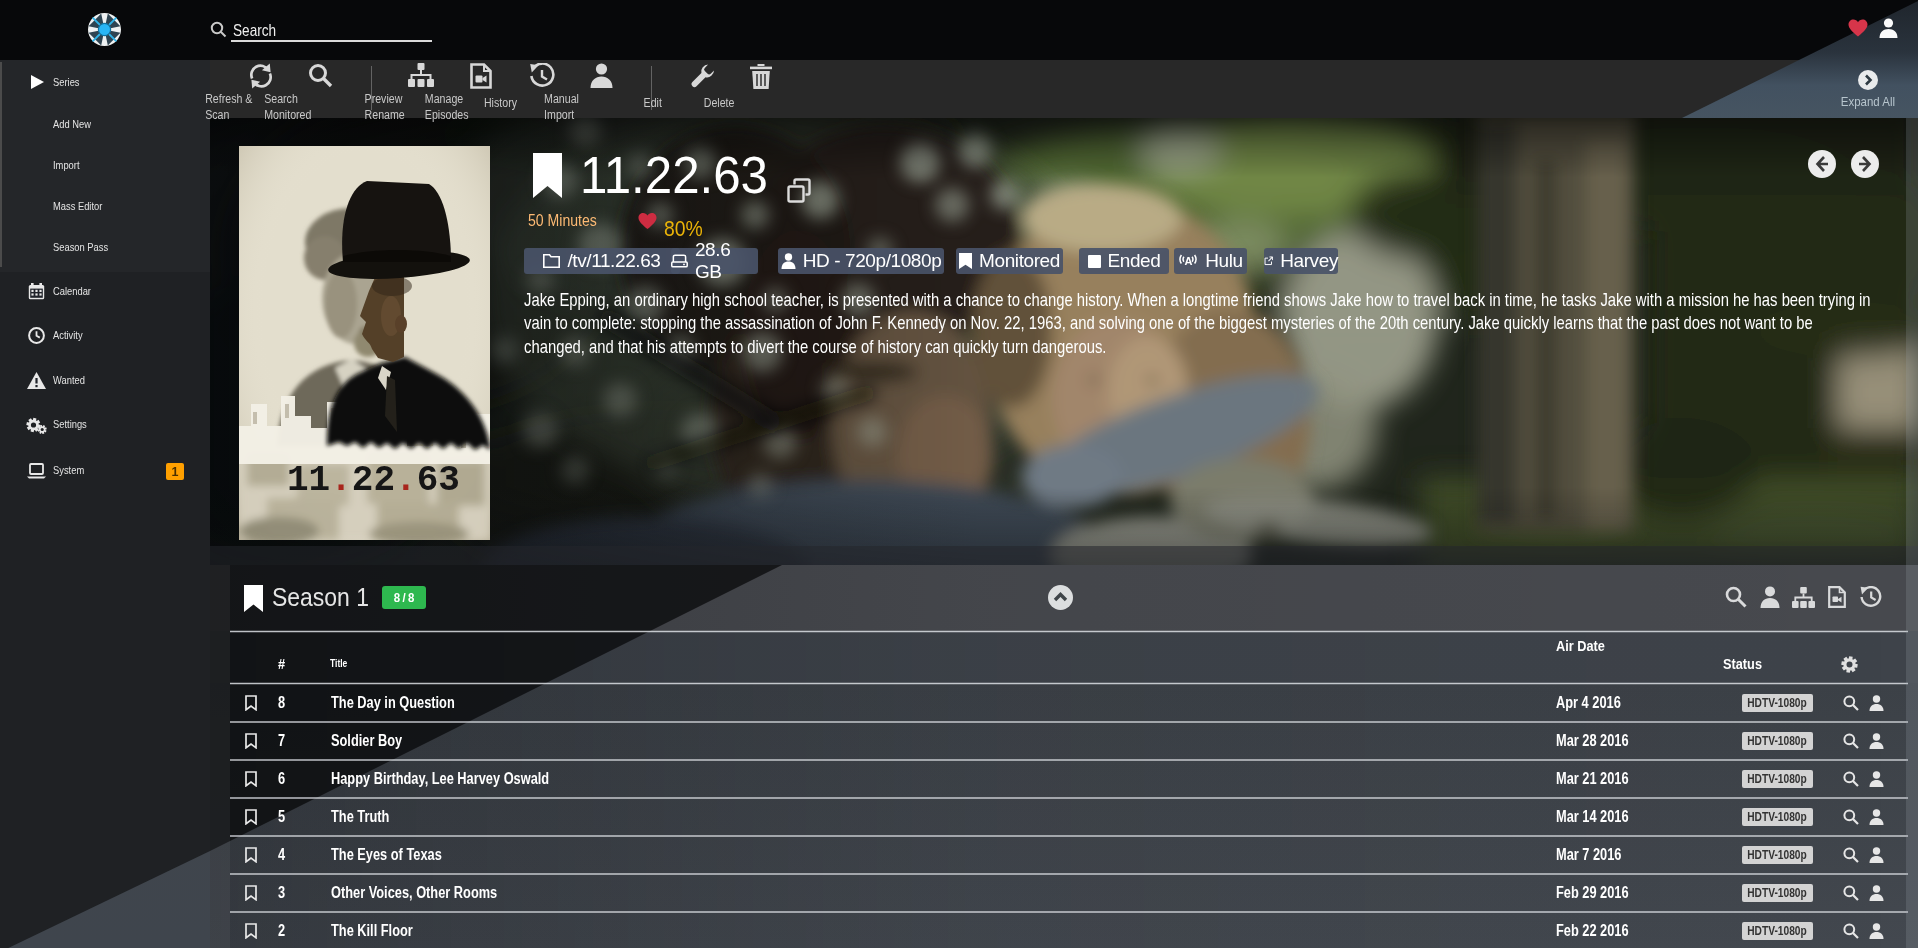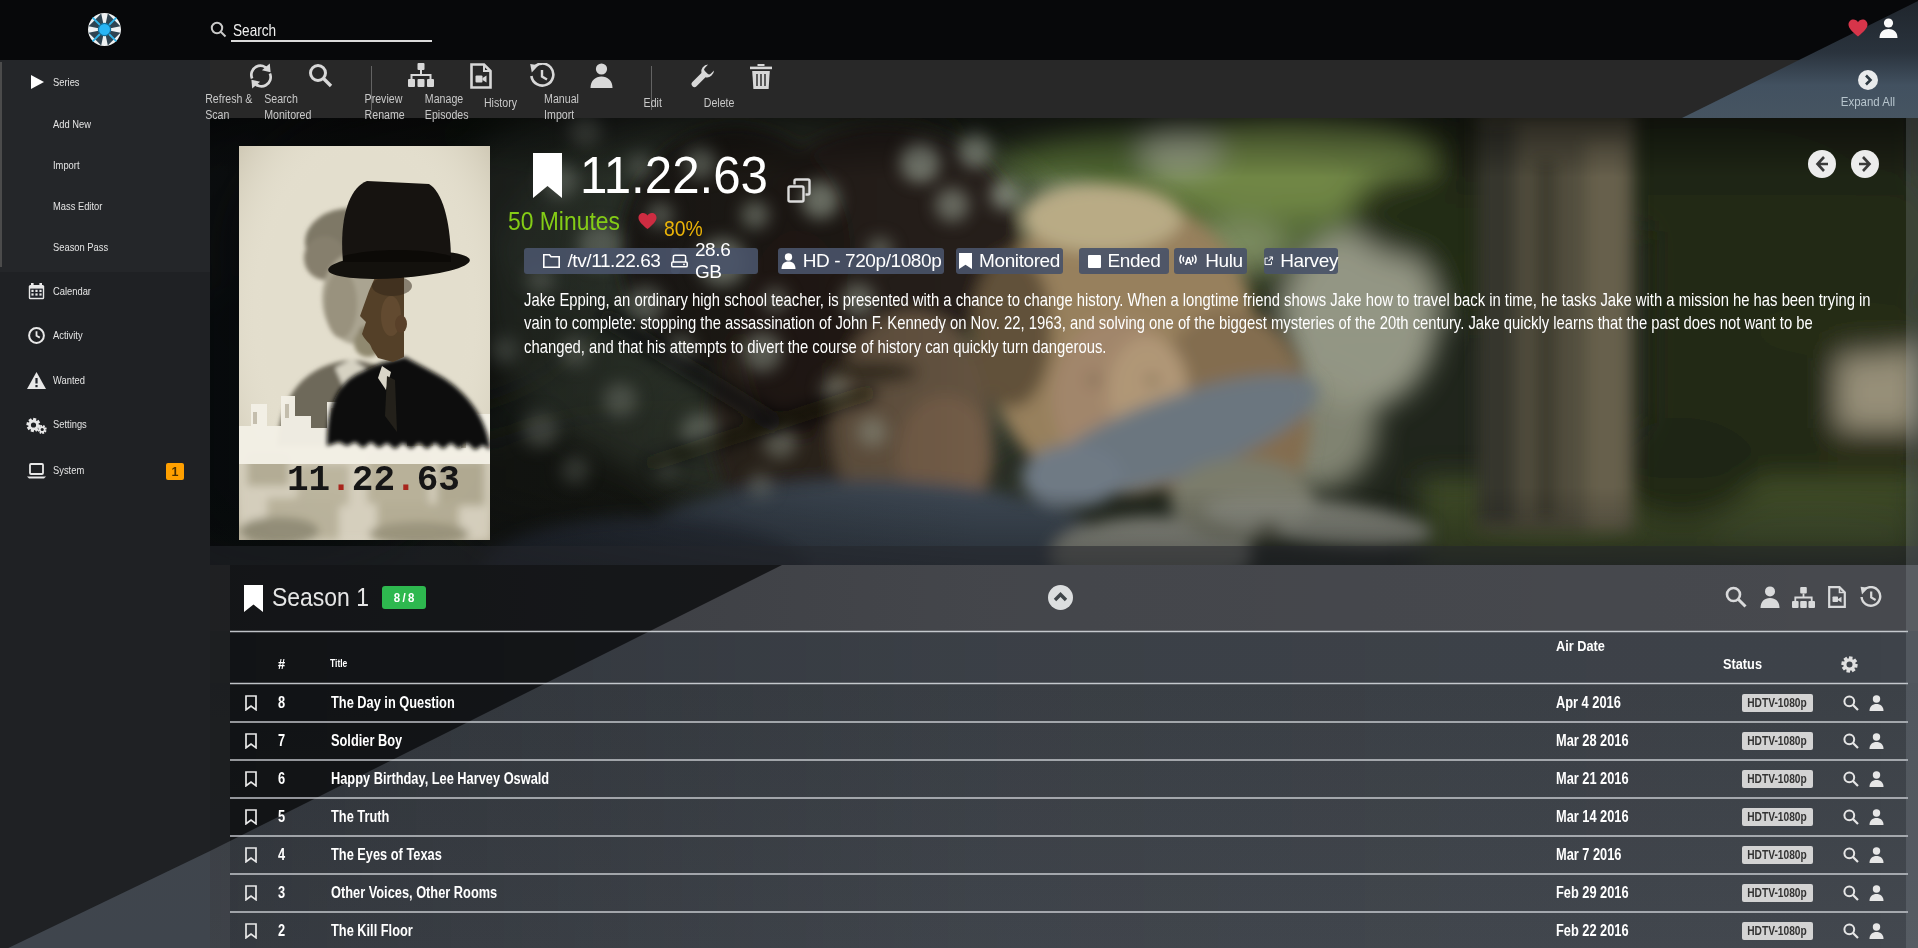--- a/index.html
+++ b/index.html
@@ -400,21 +400,21 @@
 <svg class="abs" style="left:533px;top:153px" width="29" height="45" viewBox="0 0 29 45">
 <path d="M0 0 H29 V45 L14.5 33 L0 45 Z" fill="#fff"></path>
 </svg>
 <svg class="abs" style="left:578px;top:146px" width="200" height="62" viewBox="0 0 200 62">
 <text x="2" y="47" font-size="51.5" fill="#fff" textLength="188" lengthAdjust="spacingAndGlyphs">11.22.63</text>
 </svg>
 <svg class="abs" style="left:787px;top:178px" width="24" height="25" viewBox="0 0 24 25">
 <path d="M7.5 6.5 V3 A1.5 1.5 0 0 1 9 1.5 H21 A1.5 1.5 0 0 1 22.5 3 V15 A1.5 1.5 0 0 1 21 16.5 H18.5" fill="none" stroke="#dcdcdc" stroke-width="2.4"></path>
 <rect x="1.5" y="8.5" width="15" height="15" rx="1.5" fill="none" stroke="#dcdcdc" stroke-width="2.4"></rect>
 </svg>
-<div class="abs" style="left:508px;top:210px;color:#84cc16;font-size:26px;line-height:22px"><span class="cx88">50 Minutes</span></div>
+<div class="abs" style="left:528px;top:210px;color:#fdba74;font-size:16px;line-height:22px"><span class="cx88">50 Minutes</span></div>
 <svg class="abs" style="left:638px;top:212px" width="19" height="18" viewBox="0 0 20 18">
 <path d="M10 17.5 C4 12.5 0.5 9 0.5 5.5 C0.5 2.6 2.7 0.5 5.4 0.5 C7.3 0.5 9.1 1.6 10 3.2 C10.9 1.6 12.7 0.5 14.6 0.5 C17.3 0.5 19.5 2.6 19.5 5.5 C19.5 9 16 12.5 10 17.5 Z" fill="#cd2c41"></path>
 </svg>
 <div class="abs" style="left:664px;top:218px;color:#eab308;font-size:22px;line-height:22px"><span class="cx88">80%</span></div>
 <div class="box" style="left:524px;width:156px">
 <svg width="17" height="14" viewBox="0 0 17 14">
       <path d="M0.8 13.2 V0.8 H6.5 L8 2.8 H16.2 V13.2 Z" fill="none" stroke="#fff" stroke-width="1.6"></path>
     </svg>
 <span>/tv/11.22.63</span>
   </div>

